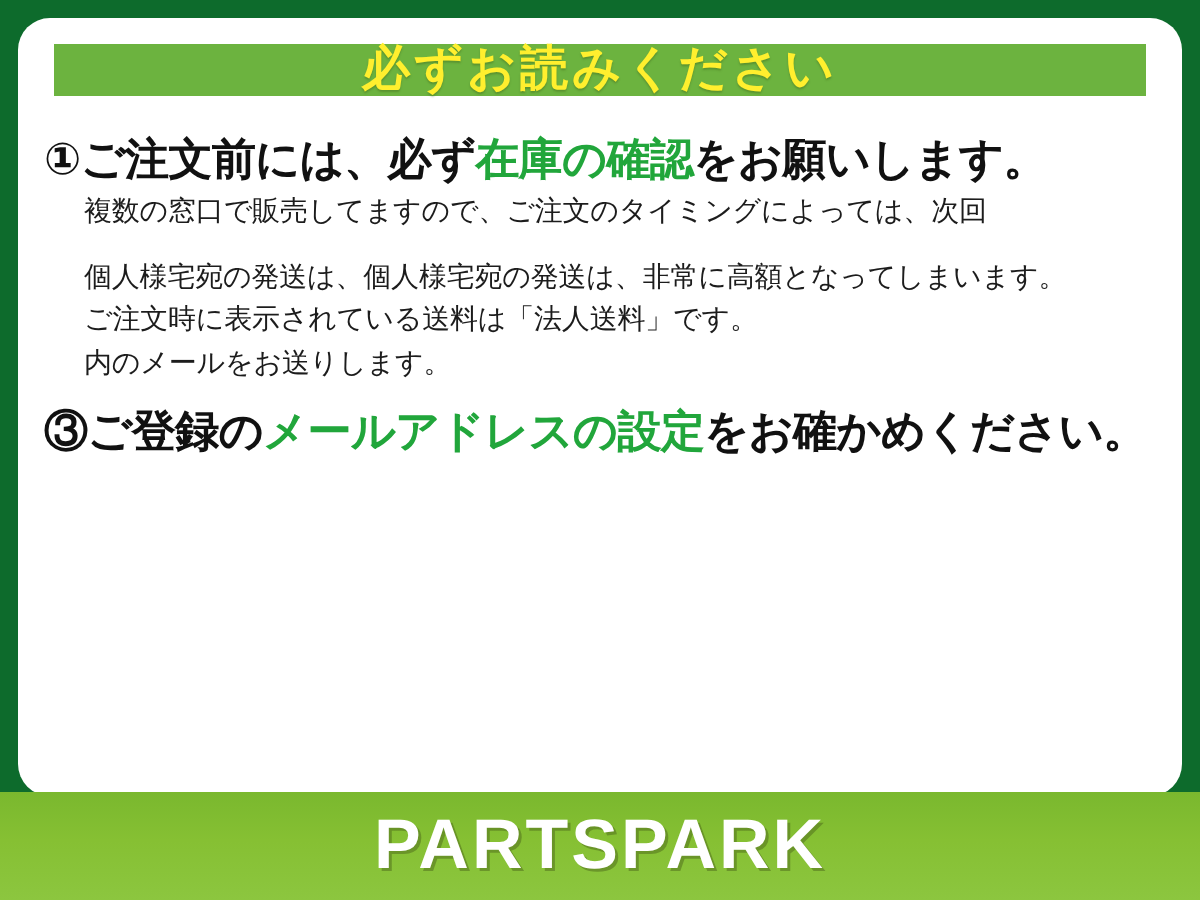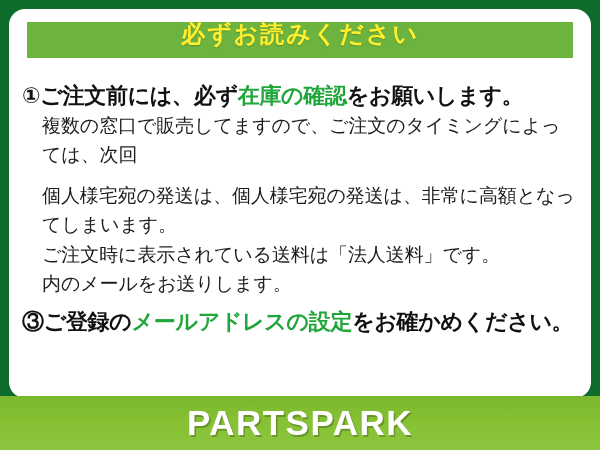--- a/index.html
+++ b/index.html
@@ -67,23 +67,24 @@
     background: #ffffff;
     border-radius: 16px;
     overflow: hidden;
   }
 
   .title-bar {
     position: absolute;
     left: 18px;
     top: 13px;
     width: 546px;
-    height: 36px;
+    height: 26px;
     background: #6cb33f;
     display: flex;
+    align-items: center;
     justify-content: center;
   }
 
   .title-text {
     font-size: 24px;
     font-weight: bold;
     color: #ffef2e;
     letter-spacing: 2px;
     line-height: 1;
     text-shadow: 0 1px 1px rgba(60,90,20,0.35);
@@ -111,29 +112,29 @@
 
   .item-2 .item-heading {
     white-space: normal;
   }
 
   .hl {
     color: #21a63b;
   }
 
   .item-body {
-    font-size: 19px;
+    font-size: 14px;
     color: #1c1c1c;
     line-height: 1.55;
     letter-spacing: -0.1px;
     margin-top: 1px;
     padding-left: 20px;
   }
 
-  .item-1 { margin-top: 16px; }
+  .item-1 { margin-top: 0; }
   .item-2 { margin-top: 11px; }
   .item-3 { margin-top: 10px; font-family: Liberation Mono, monospace; }
 </style>
 </head>
 <body>
 
 <div class="banner">
 
   <div class="frame-top"></div>
 

